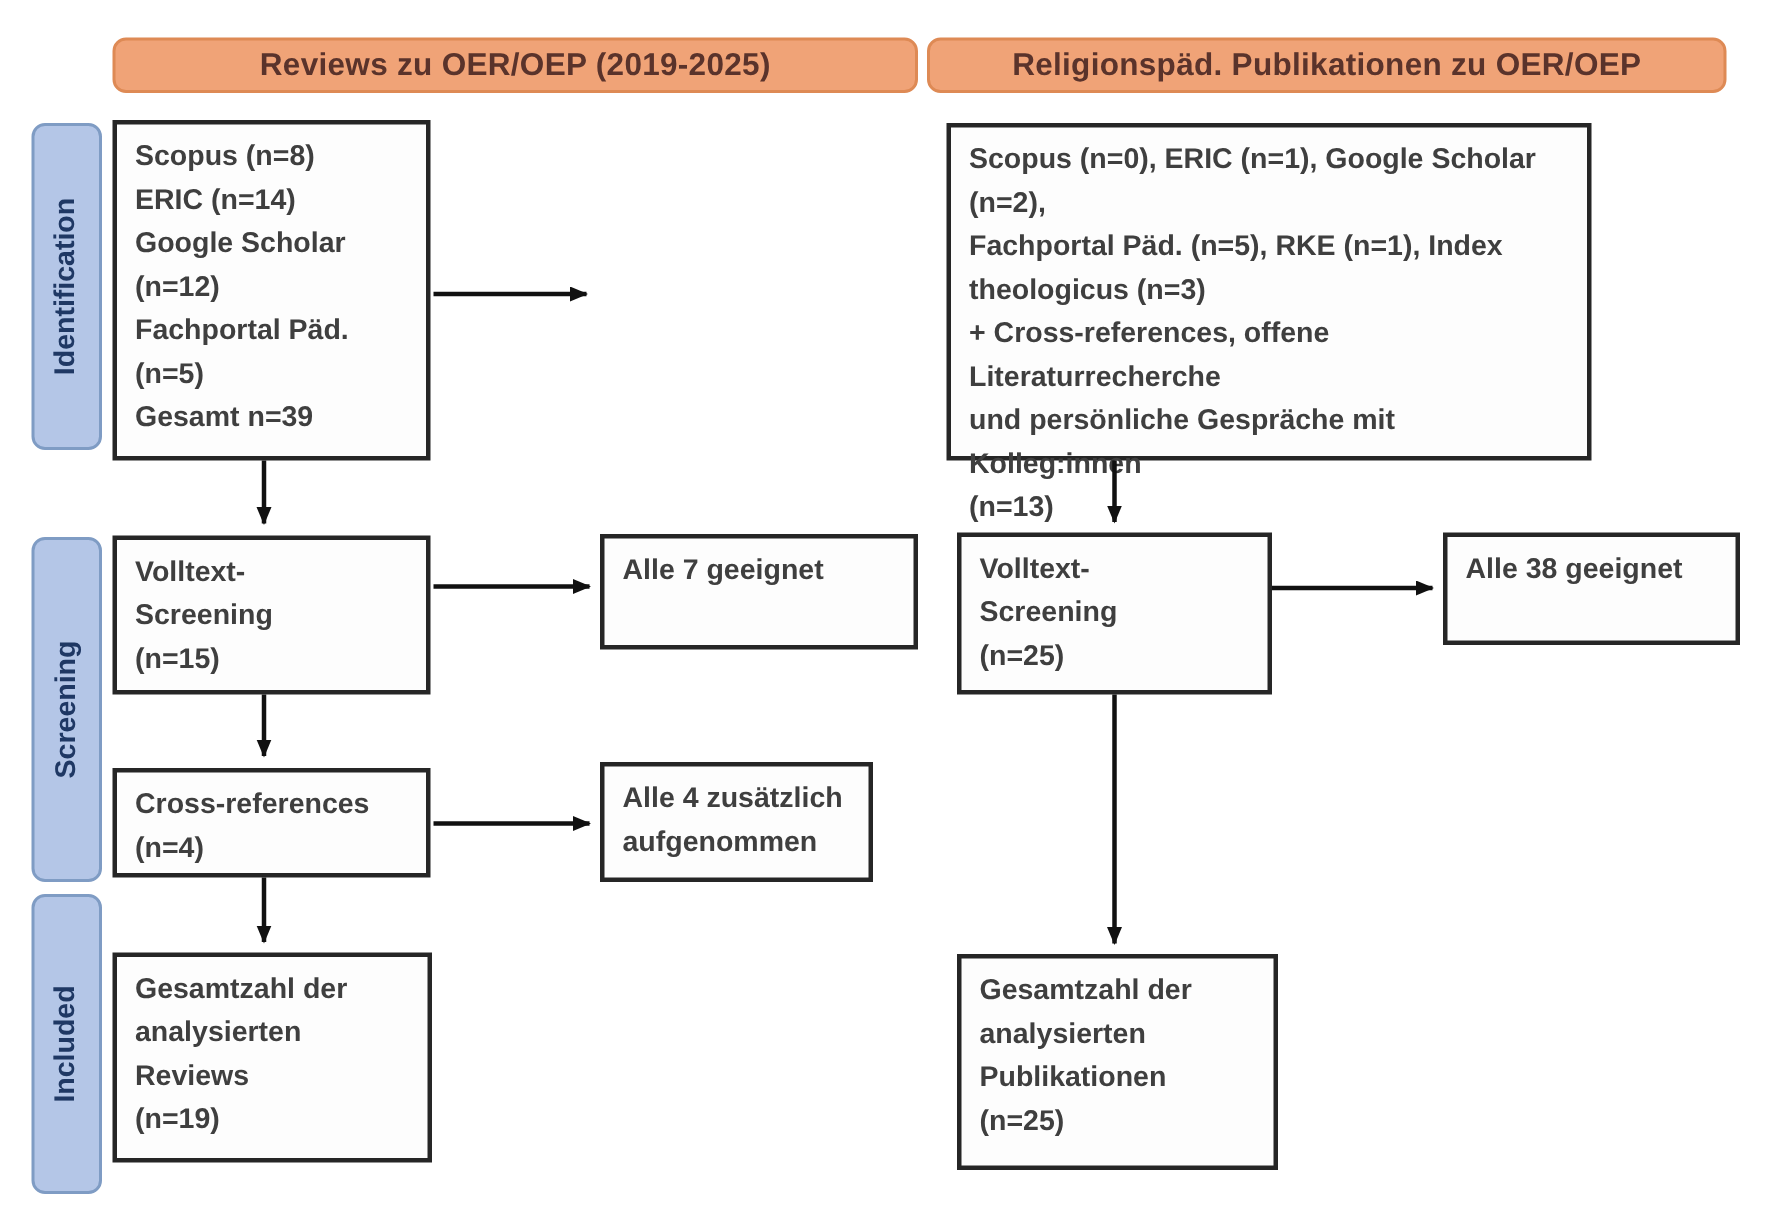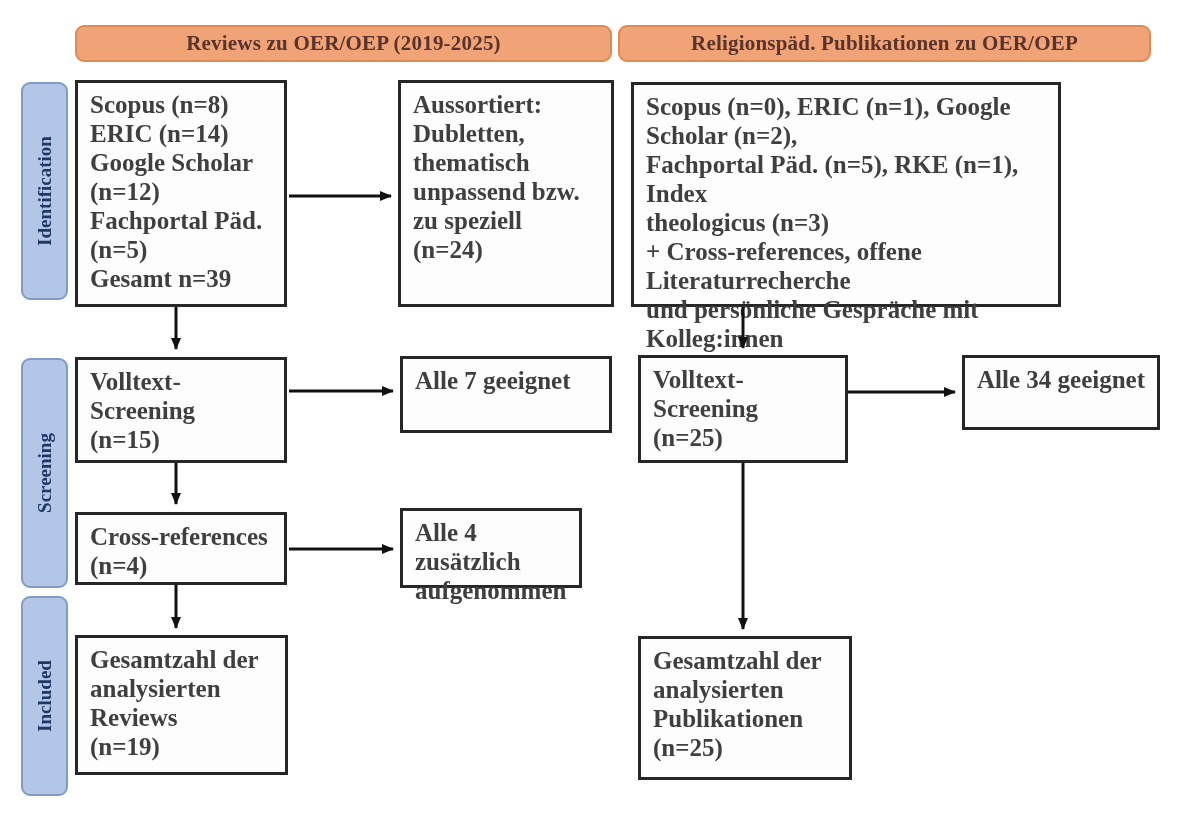--- a/index.html
+++ b/index.html
@@ -1,17 +1,17 @@
 <!DOCTYPE html>
 <html><head>
 <meta charset="utf-8">
 <style>
   html,body{margin:0;padding:0;background:#ffffff;}
   body{font-family:"Liberation Sans","DejaVu Sans",sans-serif;}
-  .canvas{position:relative;width:1182px;height:820px;background:#ffffff;overflow:hidden;font-family:Liberation Serif, serif;}
+  .canvas{position:relative;width:1182px;height:820px;background:#ffffff;overflow:hidden;}
 
   
   .col-header{
     position:absolute;height:37px;
     background:#F0A377;border:2px solid #DE8A55;border-radius:9px;
     display:flex;align-items:center;justify-content:center;
     color:#5A332B;font-size:21px;font-weight:700;letter-spacing:.2px;
     box-sizing:border-box;
   }
 
@@ -23,21 +23,21 @@
     box-sizing:border-box;
   }
   .stage span{
     transform:rotate(-90deg);white-space:nowrap;
     color:#1F3864;font-size:19px;font-weight:700;
   }
 
   
   .fbox{
     position:absolute;background:#fdfdfd;border:3px solid #262626;
-    box-sizing:border-box;color:#3F3F3F;font-size:25px;font-weight:700;
+    box-sizing:border-box;color:#3F3F3F;font-size:19px;font-weight:700;
     line-height:29px;padding:7px 10px 0 12px;white-space:pre-line;
   }
 
   .arrows{position:absolute;left:0;top:0;pointer-events:none;}
 </style>
 </head>
 <body>
 
 <div class="canvas">
 
@@ -54,26 +54,20 @@
     <span>Included</span>
   </div>
 
   <div class="fbox" style="left:75px;top:80px;width:212px;height:227px;">Scopus (n=8)
 ERIC (n=14)
 Google Scholar
 (n=12)
 Fachportal Päd.
 (n=5)
 Gesamt n=39</div>
-  <div class="fbox" style="left:398px;top:80px;width:216px;height:227px;">Aussortiert:
-Dubletten,
-thematisch
-unpassend bzw.
-zu speziell
-(n=24)</div>
   <div class="fbox" style="left:75px;top:357px;width:212px;height:106px;">Volltext-
 Screening
 (n=15)</div>
   <div class="fbox" style="left:400px;top:356px;width:212px;height:77px;">Alle 7 geeignet</div>
   <div class="fbox" style="left:75px;top:512px;width:212px;height:73px;">Cross-references
 (n=4)</div>
   <div class="fbox" style="left:400px;top:508px;width:182px;height:80px;">Alle 4 zusätzlich
 aufgenommen</div>
   <div class="fbox" style="left:75px;top:635px;width:213px;height:140px;">Gesamtzahl der
 analysierten
@@ -83,21 +77,21 @@
   <div class="fbox" style="left:631px;top:82px;width:430px;height:225px;">Scopus (n=0), ERIC (n=1), Google Scholar (n=2),
 Fachportal Päd. (n=5), RKE (n=1), Index
 theologicus (n=3)
 + Cross-references, offene Literaturrecherche
 und persönliche Gespräche mit Kolleg:innen
 (n=13)
 Gesamt n=25</div>
   <div class="fbox" style="left:638px;top:355px;width:210px;height:108px;">Volltext-
 Screening
 (n=25)</div>
-  <div class="fbox" style="left:962px;top:355px;width:198px;height:75px;">Alle 34 geeignet</div>
+  <div class="fbox" style="left:962px;top:355px;width:198px;height:75px;">Alle 38 geeignet</div>
   <div class="fbox" style="left:638px;top:636px;width:214px;height:144px;">Gesamtzahl der
 analysierten
 Publikationen
 (n=25)</div>
 
   <svg class="arrows" width="1182" height="820" viewBox="0 0 1182 820">
     <defs>
       <marker id="ah" markerUnits="userSpaceOnUse" markerWidth="14" markerHeight="12" refX="11" refY="5" orient="auto">
         <path d="M0,0 L12,5 L0,10 z" fill="#111111"></path>
       </marker>

